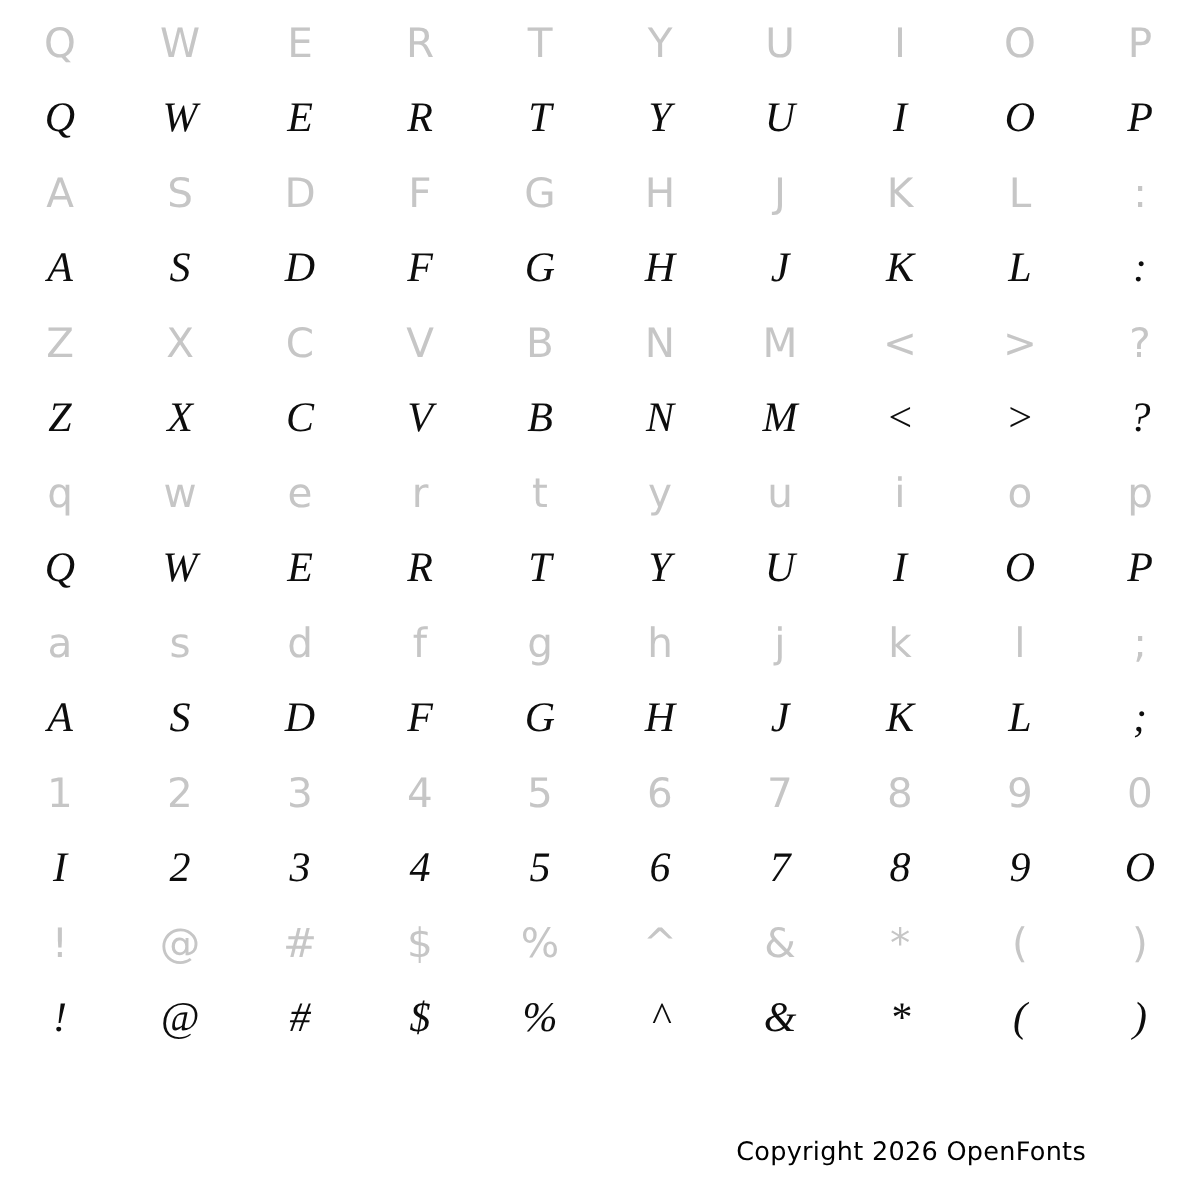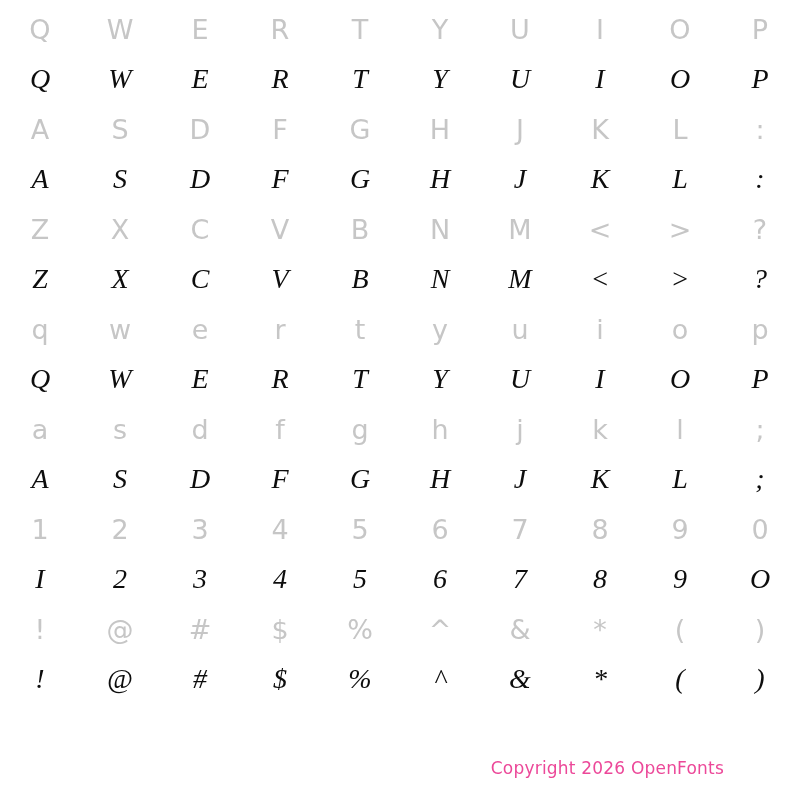--- a/index.html
+++ b/index.html
@@ -54,21 +54,21 @@
     font-weight: 400;
     font-size: 28px;
   }
   .footer {
     position: absolute;
     left: 0;
     right: 0;
     bottom: 22px;
     text-align: right;
     padding-right: 76px;
-    color: #ec4899;
+    color: #000000;
     font-family: "DejaVu Sans", sans-serif;
     font-size: 17px;
     letter-spacing: 0.2px;
   }
 </style>
 </head>
 <body>
 
 <div id="specimen">
   <div class="grid">

